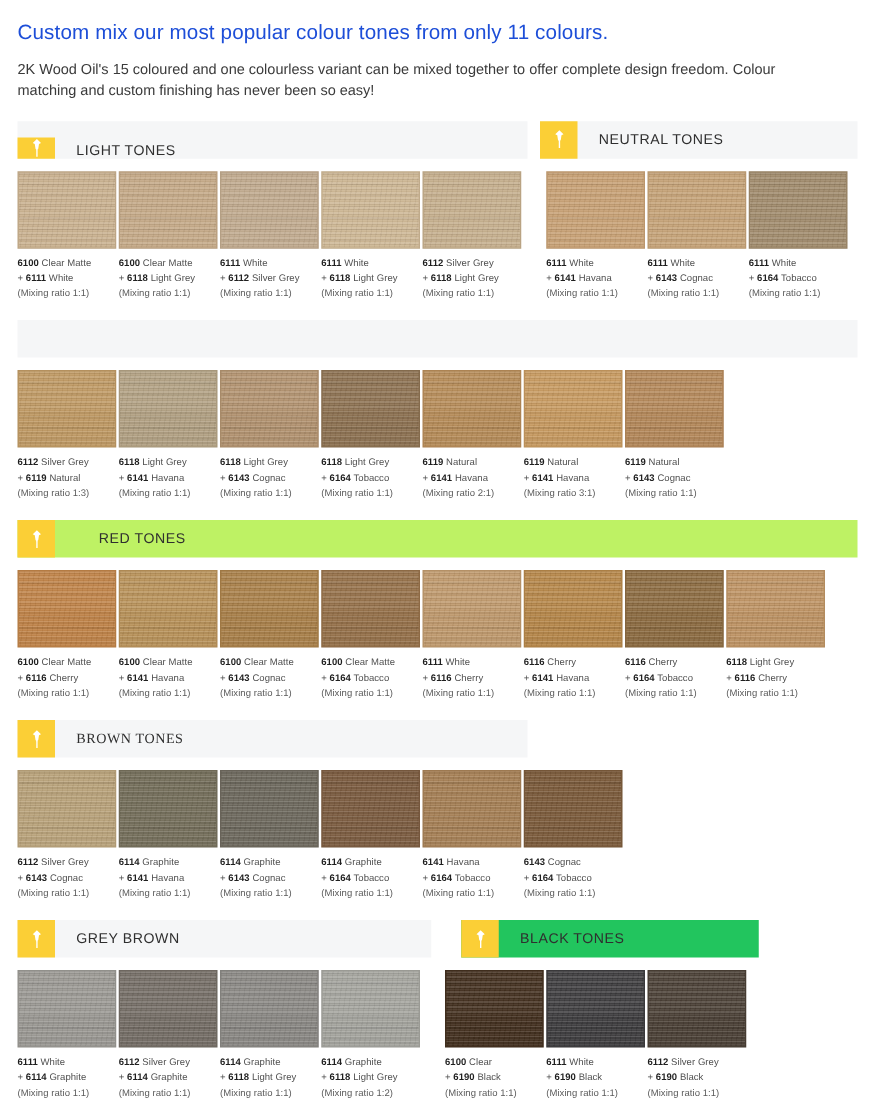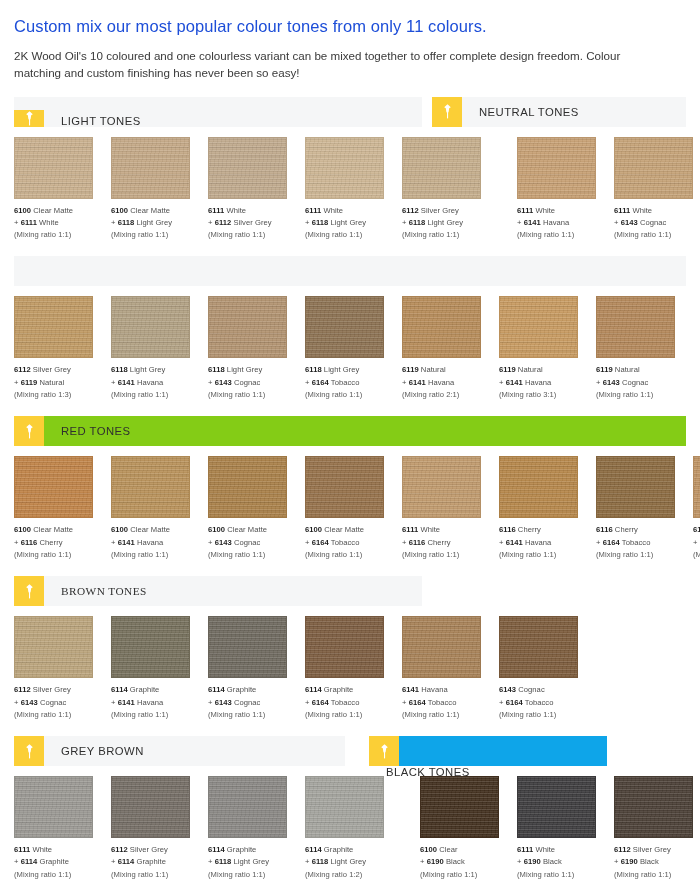--- a/index.html
+++ b/index.html
@@ -52,21 +52,21 @@
     white-space: nowrap;
   }
 
   .w-full  { width: 672px; }
   .w-half  { width: 408px; }
   .w-half2 { width: 254px; }
   .w-g1    { width: 331px; }
   .w-g2    { width: 238px; }
 
   
-  .swatch-row { display: flex; gap: 18px; margin-top: 10px; }
+  .swatch-row { display: flex; gap: 2px; margin-top: 10px; }
   .cell { width: 79px; flex: 0 0 79px; }
   .gap-lg { margin-left: 18px; }
 
   .chip {
     width: 79px; height: 62px;
     border: 1px solid rgba(0,0,0,0.06);
     position: relative;
     overflow: hidden;
     background-repeat: repeat;
   }
@@ -105,21 +105,21 @@
   .lbl b { font-weight: 700; color: #1f1f1f; }
   .lbl .nm { color: #4f4f4f; }
   .lbl .ratio { color: #5a5a5a; }
 </style>
 </head>
 <body>
 
 <div class="page">
 
   <h1 class="headline">Custom mix our most popular colour tones from only 11 colours.</h1>
-  <p class="subhead">2K Wood Oil's 10 coloured and one colourless variant can be mixed together to offer complete design freedom. Colour matching and custom finishing has never been so easy!</p>
+  <p class="subhead">2K Wood Oil's 15 coloured and one colourless variant can be mixed together to offer complete design freedom. Colour matching and custom finishing has never been so easy!</p>
 
   <div class="bars-row">
     <div class="sec-head w-half" style="background: rgb(245, 246, 247); align-items: flex-end;">
       <span class="pin" style="background: rgb(251, 207, 54);">
         <svg width="13" height="17" viewBox="0 0 13 17" aria-hidden="true">
           <path d="M6.5 1.2 L9.8 4.3 L8.2 5.2 L7.6 9.0 L6.5 10.4 L5.4 9.0 L4.8 5.2 L3.2 4.3 Z" fill="#ffffff"></path>
           <rect x="6.0" y="9.8" width="1.1" height="5.6" fill="#ffffff"></rect>
         </svg>
       </span>
       <span class="sec-title">LIGHT TONES</span>
@@ -261,21 +261,21 @@
       <div class="chip" style="background-color: rgb(180, 136, 90);"></div>
       <div class="lbl">
         <span class="ln"><b>6119</b> <span class="nm">Natural</span></span>
         <span class="ln">+ <b>6143</b> <span class="nm">Cognac</span></span>
         <span class="ln ratio">(Mixing ratio 1:1)</span>
       </div>
     </div>
   </div>
 
   <div class="bars-row">
-    <div class="sec-head w-full" style="background: #84cc16;">
+    <div class="sec-head w-full" style="background: #bef264; gap: 18px;">
       <span class="pin" style="background: rgb(251, 207, 54);">
         <svg width="13" height="17" viewBox="0 0 13 17" aria-hidden="true">
           <path d="M6.5 1.2 L9.8 4.3 L8.2 5.2 L7.6 9.0 L6.5 10.4 L5.4 9.0 L4.8 5.2 L3.2 4.3 Z" fill="#ffffff"></path>
           <rect x="6.0" y="9.8" width="1.1" height="5.6" fill="#ffffff"></rect>
         </svg>
       </span>
       <span class="sec-title">RED TONES</span>
     </div>
   </div>
 
@@ -412,21 +412,21 @@
   <div class="bars-row">
     <div class="sec-head w-g1" style="background: rgb(245, 246, 247);">
       <span class="pin" style="background: rgb(251, 207, 54);">
         <svg width="13" height="17" viewBox="0 0 13 17" aria-hidden="true">
           <path d="M6.5 1.2 L9.8 4.3 L8.2 5.2 L7.6 9.0 L6.5 10.4 L5.4 9.0 L4.8 5.2 L3.2 4.3 Z" fill="#ffffff"></path>
           <rect x="6.0" y="9.8" width="1.1" height="5.6" fill="#ffffff"></rect>
         </svg>
       </span>
       <span class="sec-title">GREY BROWN</span>
     </div>
-    <div class="sec-head w-g2" style="margin-left: 14px; background: #0ea5e9; flex-direction: column;">
+    <div class="sec-head w-g2" style="margin-left: 14px; background: #22c55e;">
       <span class="pin" style="background: rgb(251, 207, 54);">
         <svg width="13" height="17" viewBox="0 0 13 17" aria-hidden="true">
           <path d="M6.5 1.2 L9.8 4.3 L8.2 5.2 L7.6 9.0 L6.5 10.4 L5.4 9.0 L4.8 5.2 L3.2 4.3 Z" fill="#ffffff"></path>
           <rect x="6.0" y="9.8" width="1.1" height="5.6" fill="#ffffff"></rect>
         </svg>
       </span>
       <span class="sec-title">BLACK TONES</span>
     </div>
   </div>
 

